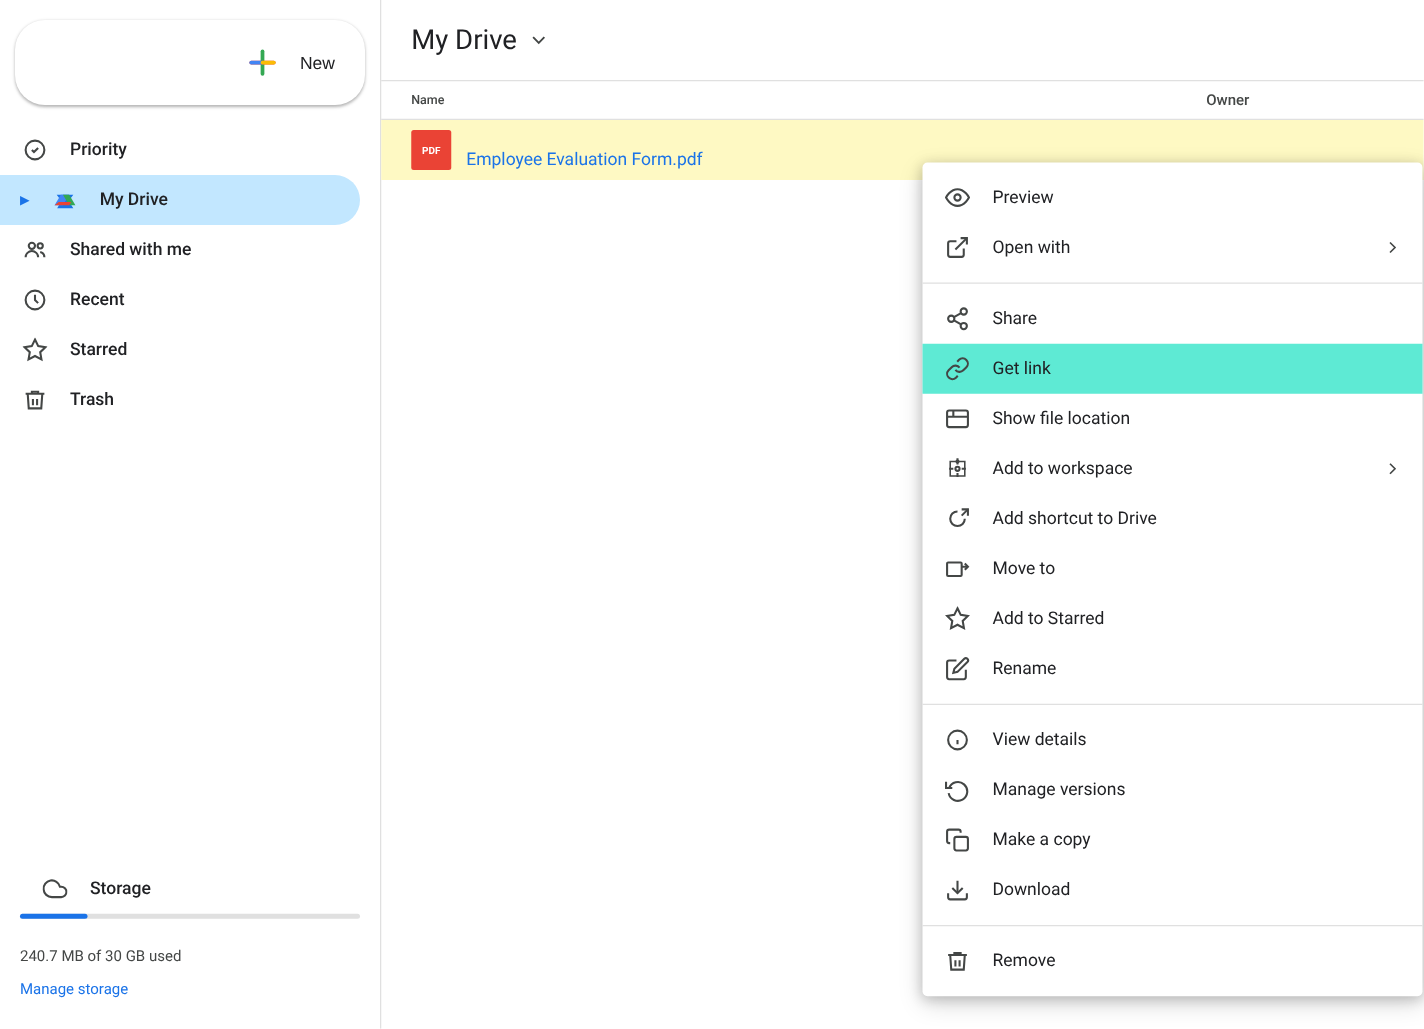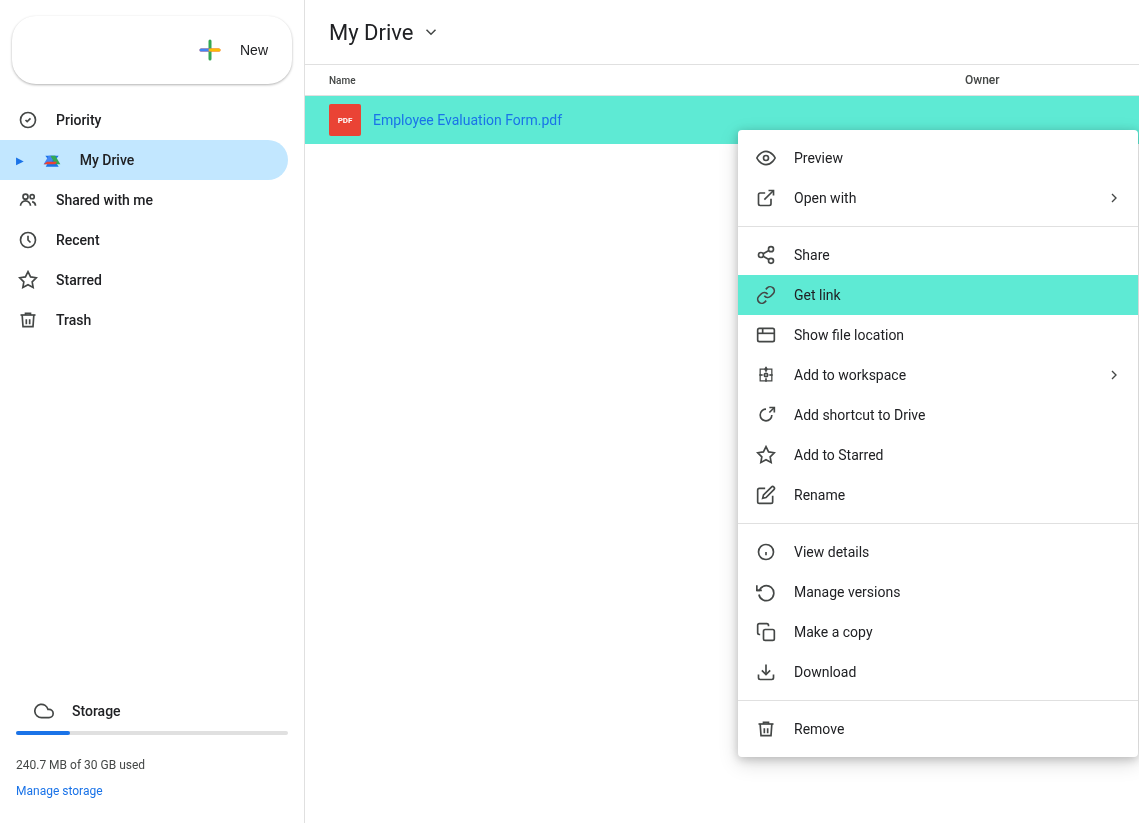--- a/index.html
+++ b/index.html
@@ -28,21 +28,21 @@
     
     .main-content { flex: 1; display: flex; flex-direction: column; border-left: 1px solid #e0e0e0; }
     .main-header { display: flex; align-items: center; padding: 12px 24px; border-bottom: 1px solid #e0e0e0; height: 65px; }
     .drive-title { display: flex; align-items: center; gap: 8px; font-size: 22px; color: #202124; font-weight: 400; cursor: pointer; }
     .chevron-icon { color: #444746; }
 
     .table-header { display: flex; align-items: center; padding: 8px 24px; border-bottom: 1px solid #e0e0e0; }
     .col-name { flex: 1; font-size: 10px; color: #444746; font-weight: 500; }
     .col-owner { width: 150px; font-size: 12px; color: #444746; font-weight: 500; text-align: left; }
 
-    .file-row { display: flex; align-items: center; padding: 8px 24px; cursor: pointer; background: #5eead4; height: 48px; }
+    .file-row { display: flex; align-items: flex-end; padding: 8px 24px; cursor: pointer; background: #fef9c3; height: 48px; }
     .pdf-icon { width: 32px; height: 32px; background: #ea4335; border-radius: 2px; display: flex; align-items: center; justify-content: center; color: white; font-size: 8px; font-weight: bold; margin-right: 12px; flex-shrink: 0; }
     .file-name { color: #1a73e8; font-size: 14px; }
     .context-menu { position: absolute; top: 130px; left: 738px; width: 400px; background: #fff; border-radius: 4px; box-shadow: 0 2px 10px rgba(0,0,0,0.2), 0 6px 20px rgba(0,0,0,0.15); z-index: 101; padding: 8px 0; }
     .menu-item { display: flex; align-items: center; gap: 16px; padding: 8px 16px; cursor: pointer; font-size: 14px; color: #202124; min-height: 40px; }
     .menu-item.highlighted { background: #5eead4; justify-content: center; }
     .menu-icon { width: 24px; height: 24px; display: flex; align-items: center; justify-content: center; flex-shrink: 0; color: #444746; }
     .menu-item-label { flex: 1; }
     .menu-item-arrow { color: #444746; }
     .menu-divider { height: 1px; background: #e0e0e0; margin: 8px 0; }
 
@@ -267,20 +267,30 @@
     <span class="menu-icon">
       <svg width="20" height="20" viewBox="0 0 24 24" fill="none" stroke="currentColor" stroke-width="2">
         <path d="M12 5c-3.87 0-7 3.13-7 7s3.13 7 7 7 7-3.13 7-7"></path>
         <polyline points="16 3 22 3 22 9"></polyline>
         <line x1="16" y1="9" x2="22" y2="3"></line>
       </svg>
     </span>
     <span class="menu-item-label">Add shortcut to Drive</span>
   </div>
 
+  <div class="menu-item">
+    <span class="menu-icon">
+      <svg width="20" height="20" viewBox="0 0 24 24" fill="none" stroke="currentColor" stroke-width="2">
+        <rect x="2" y="6" width="14" height="13" rx="1"></rect>
+        <polyline points="16 10 22 10"></polyline>
+        <polyline points="19 7 22 10 19 13"></polyline>
+      </svg>
+    </span>
+    <span class="menu-item-label">Move to</span>
+  </div>
 
   <div class="menu-item">
     <span class="menu-icon">
       <svg width="20" height="20" viewBox="0 0 24 24" fill="none" stroke="currentColor" stroke-width="2">
         <polygon points="12 2 15.09 8.26 22 9.27 17 14.14 18.18 21.02 12 17.77 5.82 21.02 7 14.14 2 9.27 8.91 8.26 12 2"></polygon>
       </svg>
     </span>
     <span class="menu-item-label">Add to Starred</span>
   </div>
 

